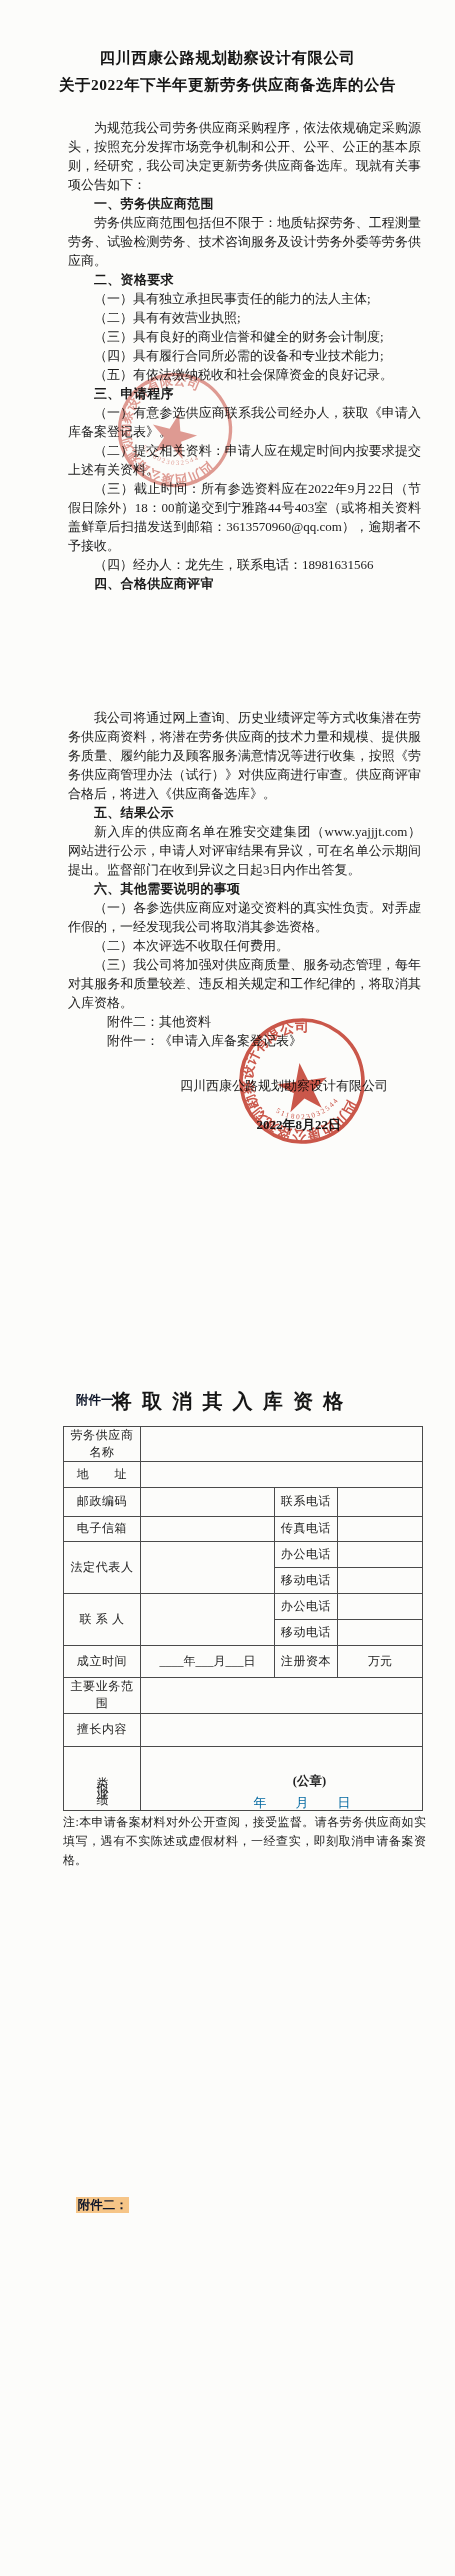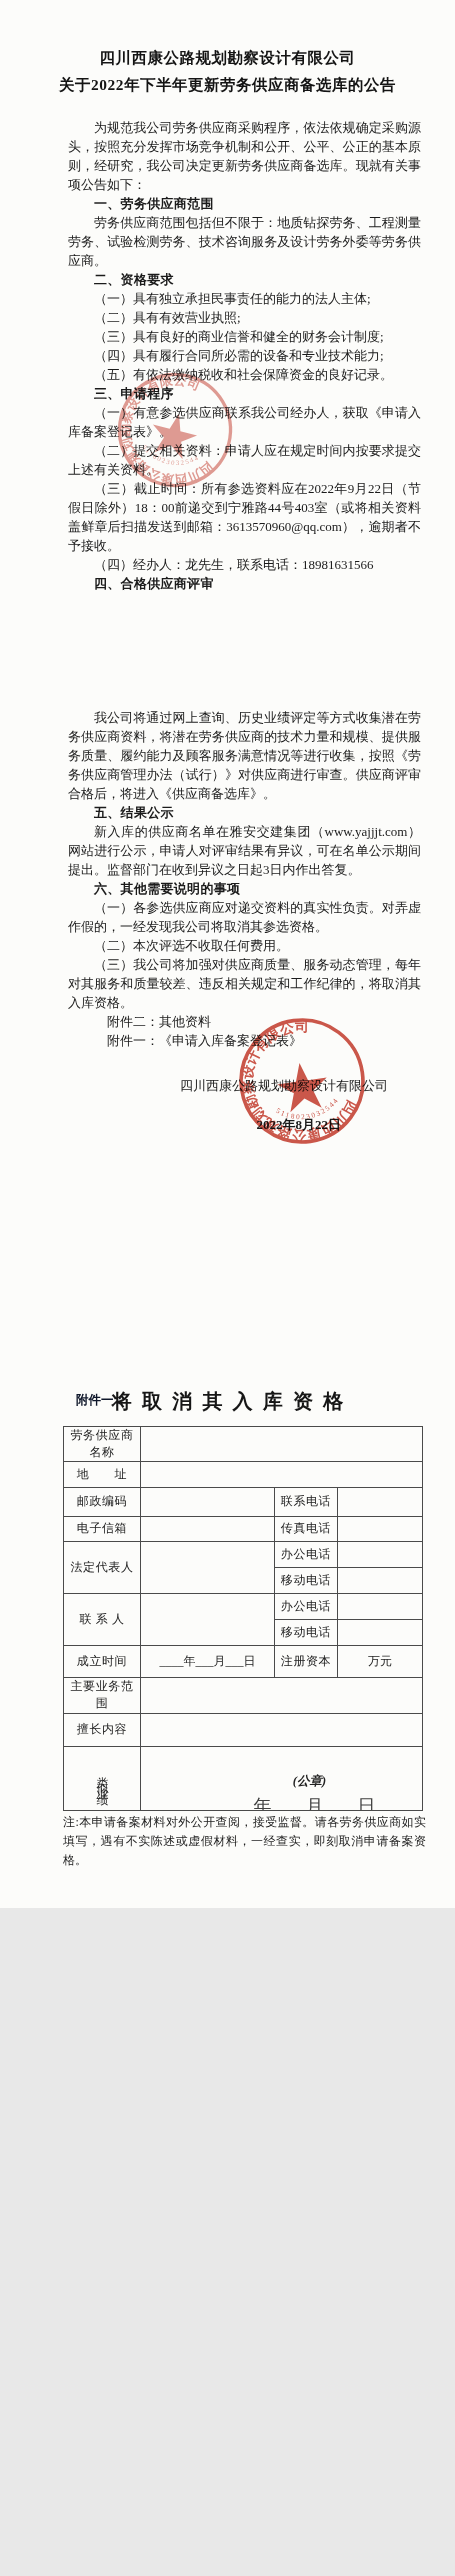--- a/index.html
+++ b/index.html
@@ -1,18 +1,18 @@
 <!DOCTYPE html>
 <html style="font-size:9px"><head>
 <meta charset="utf-8">
 <style>
   html,body{margin:0;padding:0;background:#e8e8e8;}
   .page{
     position:relative;
-    width:455px;height:1908px;
+    width:455px;height:2576px;
     margin:0 auto;
     background:#fcfcfa;
     overflow:hidden;
     font-family:"Liberation Serif","DejaVu Serif",serif;
     color:#1b1b1b;
   }
   .doc-title{
     position:absolute;left:0;width:455px;text-align:center;
     font-size:15.4px;font-weight:bold;letter-spacing:0.6px;color:#141414;
   }
@@ -50,22 +50,22 @@
     border:0.6px solid #4a4a4a;
     font-size:12px;color:#222;
     text-align:center;vertical-align:middle;
     padding:0 2.3px;overflow:hidden;
   }
   td.lbl{letter-spacing:0.6px;}
   td.blank{background:transparent;}
   .vwrap{display:flex;justify-content:center;}
   .vertical{writing-mode:vertical-rl;text-orientation:upright;letter-spacing:5.7px;font-size:12px;}
   .perf-cell{position:relative;}
-  .seal-hint{position:absolute;left:54%;top:42%;font-size:12.5px;font-weight:bold;color:#222;font-style:italic;}
-  .date-hint{position:absolute;left:40%;top:76%;font-size:18px;letter-spacing:8px;color:#404040;}
+  .seal-hint{position:absolute;left:54%;top:42%;font-size:12.5px;font-weight:bold;color:#222;}
+  .date-hint{position:absolute;left:40%;top:76%;font-size:13px;letter-spacing:8px;color:#0369a1;}
   .cap-cell{text-align:right;padding-right:5.7px;}
   .form-note{
     position:absolute;left:63px;top:1813px;width:363px;
     font-size:12px;line-height:19px;text-align:justify;color:#1d1d1d;
   }
   .att2-list{
     position:absolute;left:65px;top:2195px;width:353px;
     font-size:10.8px;line-height:19px;color:#333;
   }
   .att2-list p{margin:0;}

